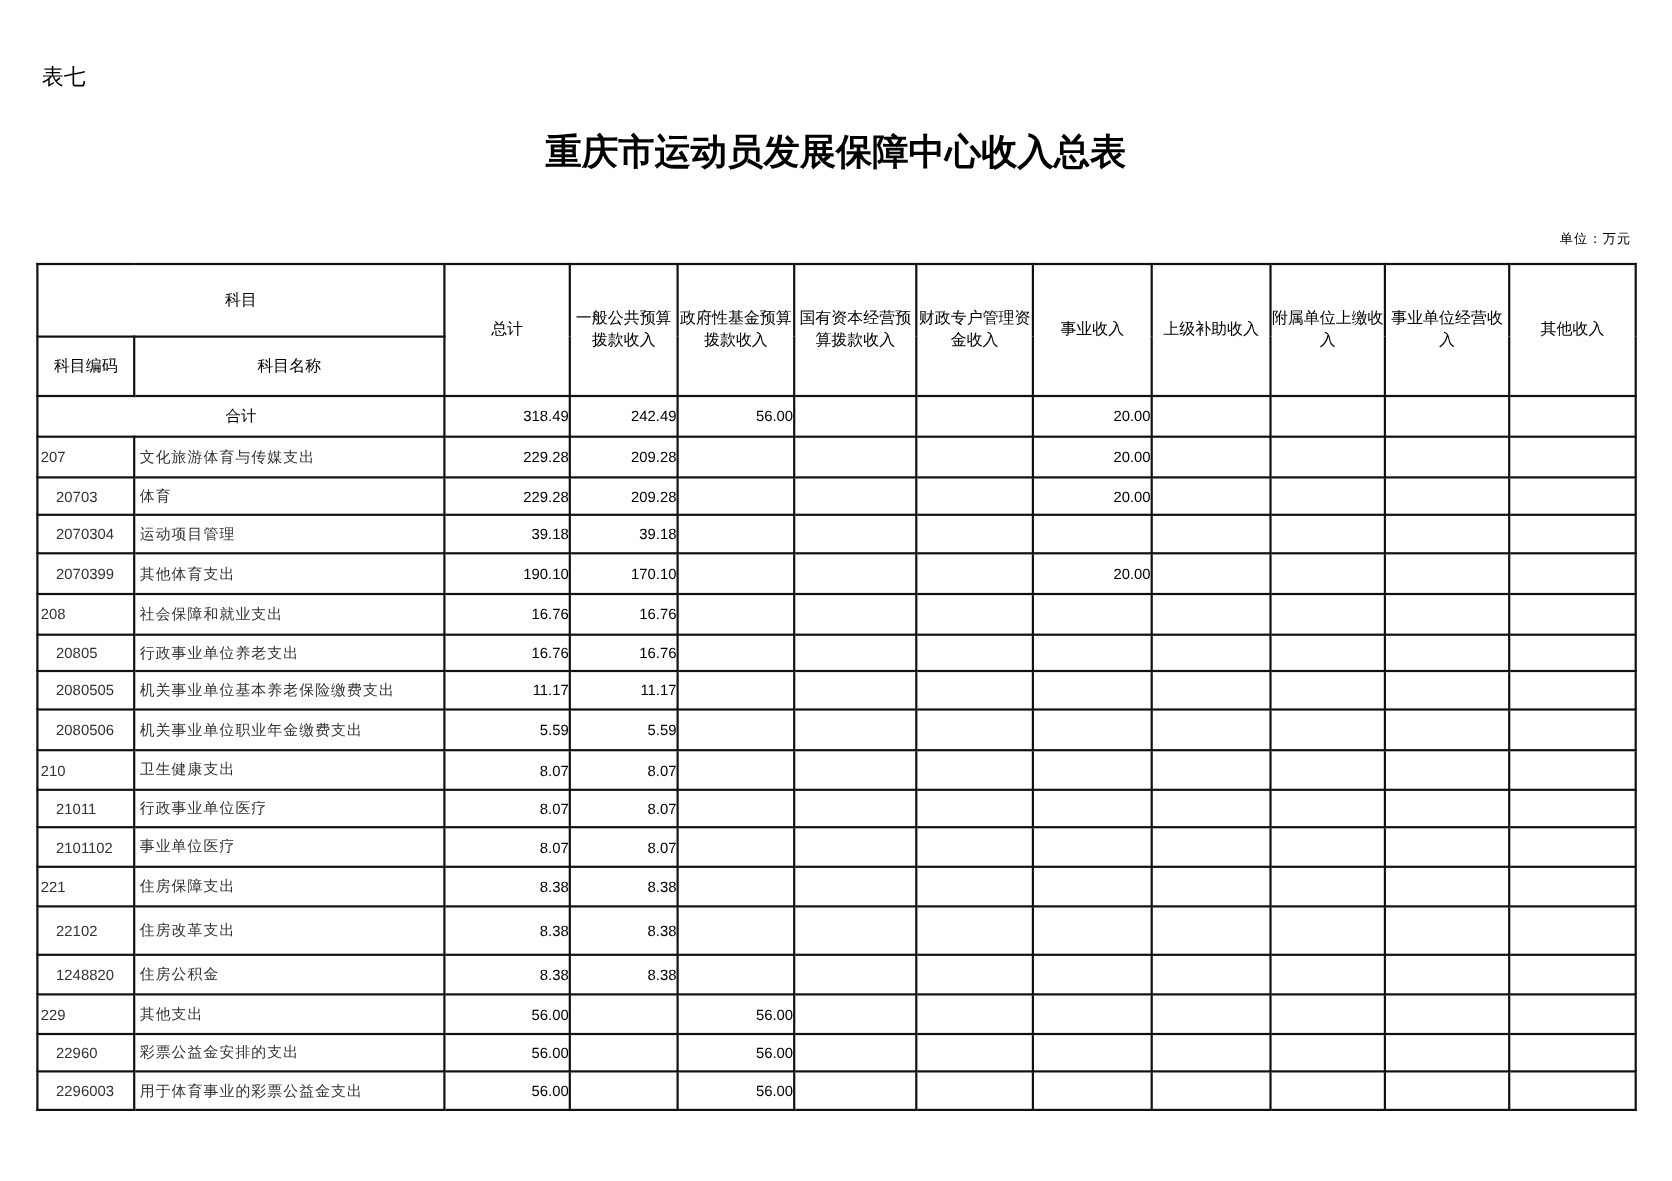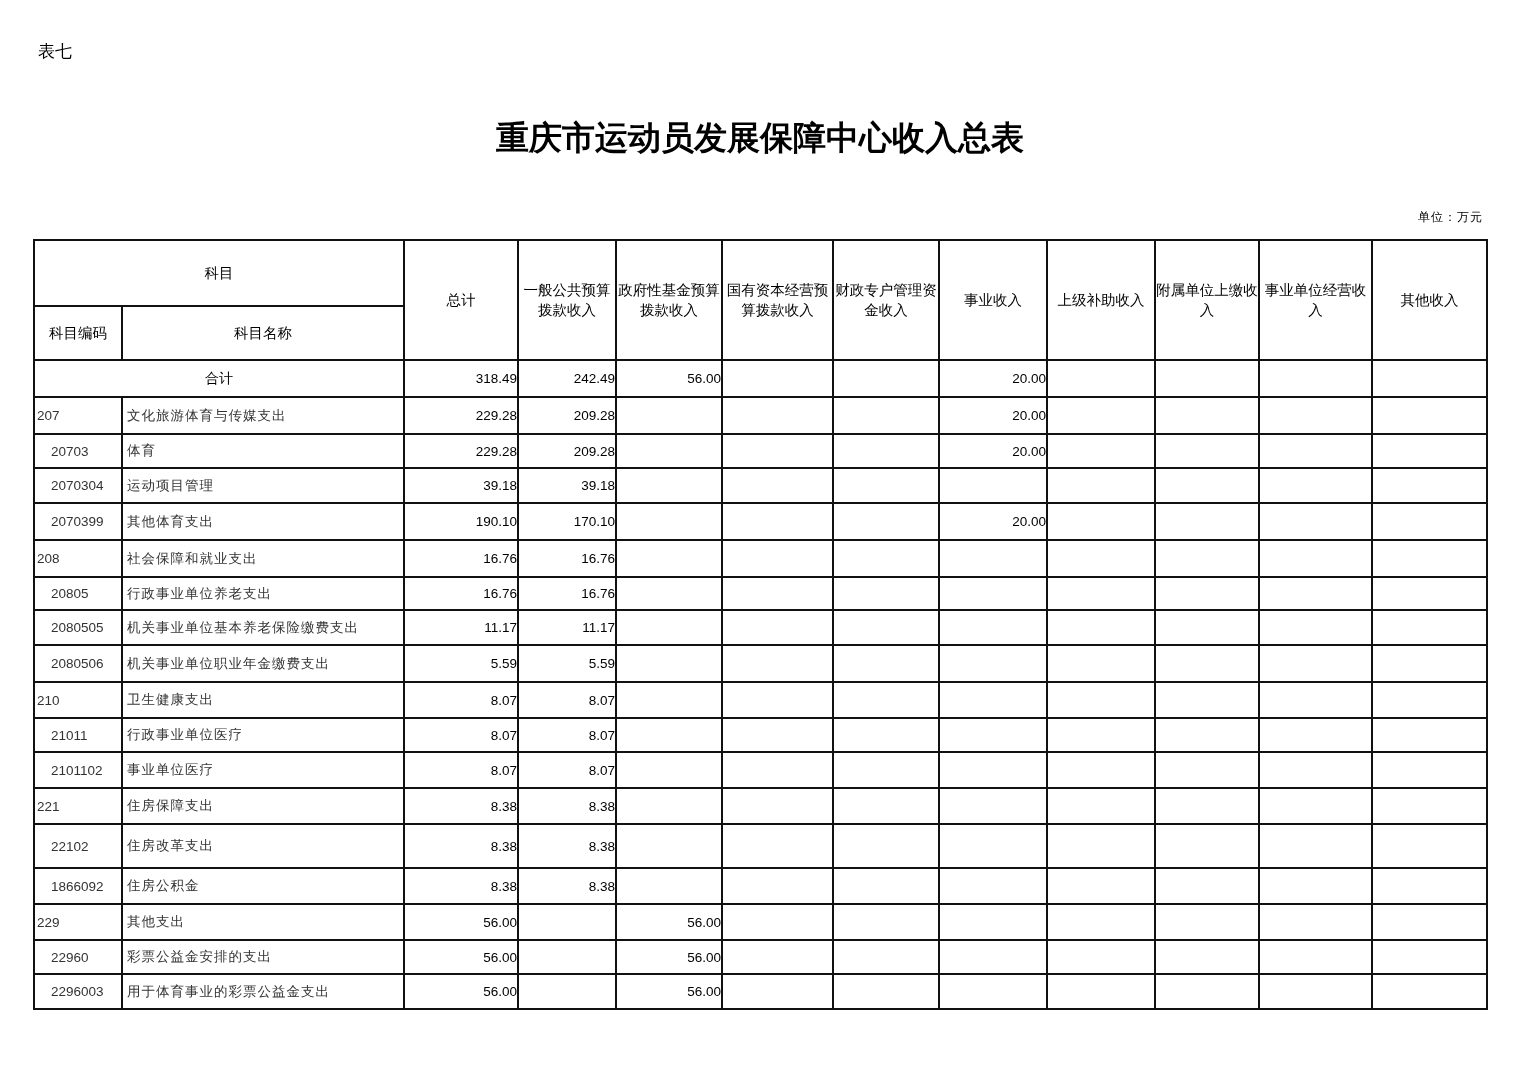--- a/index.html
+++ b/index.html
@@ -1,17 +1,17 @@
 <!DOCTYPE html>
 <html><head>
 <meta charset="utf-8">
 <style>
   html, body { margin: 0; padding: 0; background: #ffffff; }
   body { width: 1520px; height: 1074px; position: relative; overflow: hidden; color: #000; }
-  .table-label { position: absolute; left: 38px; top: 40px; font-family: "DejaVu Serif", serif; font-size: 17px; }
+  .table-label { position: absolute; left: 38px; top: 56px; font-family: "DejaVu Serif", serif; font-size: 20px; }
   .page-title { position: absolute; left: 0; width: 1520px; top: 116px; text-align: center; font-family: "DejaVu Serif", serif; font-weight: bold; font-size: 33px; letter-spacing: 0px; }
   .unit-label { position: absolute; right: 37px; top: 209px; font-family: "DejaVu Serif", serif; font-size: 12px; letter-spacing: 1px; }
   table.budget { position: absolute; left: 33px; top: 239px; border-collapse: collapse; table-layout: fixed; }
   table.budget td, table.budget th { border: 2px solid #111; padding: 0; overflow: hidden; white-space: nowrap; }
   th { font-family: "DejaVu Sans", sans-serif; font-weight: normal; font-size: 14.5px; text-align: center; vertical-align: middle; line-height: 20px; white-space: normal !important; }
   td.num { font-family: "Liberation Sans", sans-serif; font-size: 13.5px; text-align: right; padding-right: 2px; }
   td.code { font-family: "Liberation Sans", sans-serif; font-size: 13.5px; color: #333; text-align: left; }
   td.name { font-family: "DejaVu Serif", serif; font-size: 13.5px; color: #333; text-align: left; letter-spacing: 1px; }
   td.total-label { font-family: "DejaVu Sans", sans-serif; font-size: 14px; text-align: center; border-radius: 17px; }
   td.code.l1 { padding-left: 2px; }
@@ -251,21 +251,21 @@
         <td class="num"></td>
         <td class="num"></td>
         <td class="num"></td>
         <td class="num"></td>
         <td class="num"></td>
         <td class="num"></td>
         <td class="num"></td>
         <td class="num"></td>
       </tr>
       <tr style="height: 36px;">
-        <td class="code l2">1866092</td>
+        <td class="code l2">1248820</td>
         <td class="name l2">住房公积金</td>
         <td class="num">8.38</td>
         <td class="num">8.38</td>
         <td class="num"></td>
         <td class="num"></td>
         <td class="num"></td>
         <td class="num"></td>
         <td class="num"></td>
         <td class="num"></td>
         <td class="num"></td>

